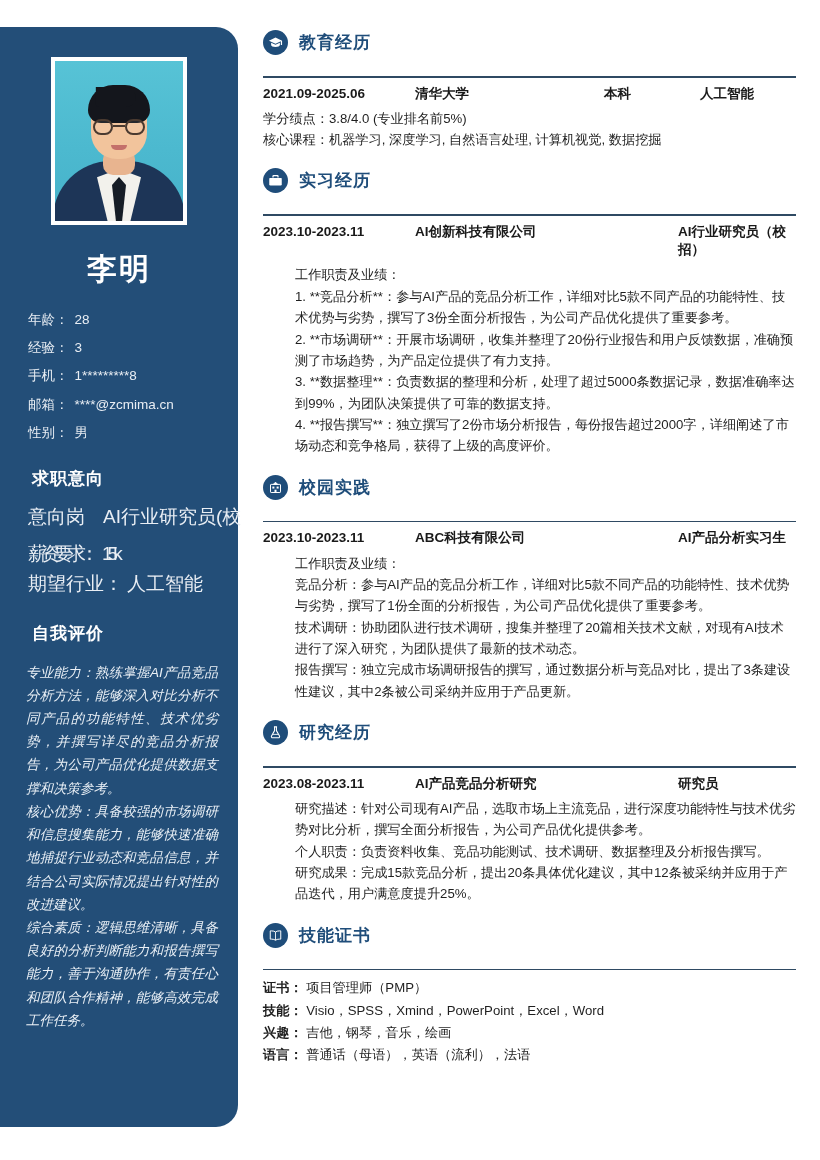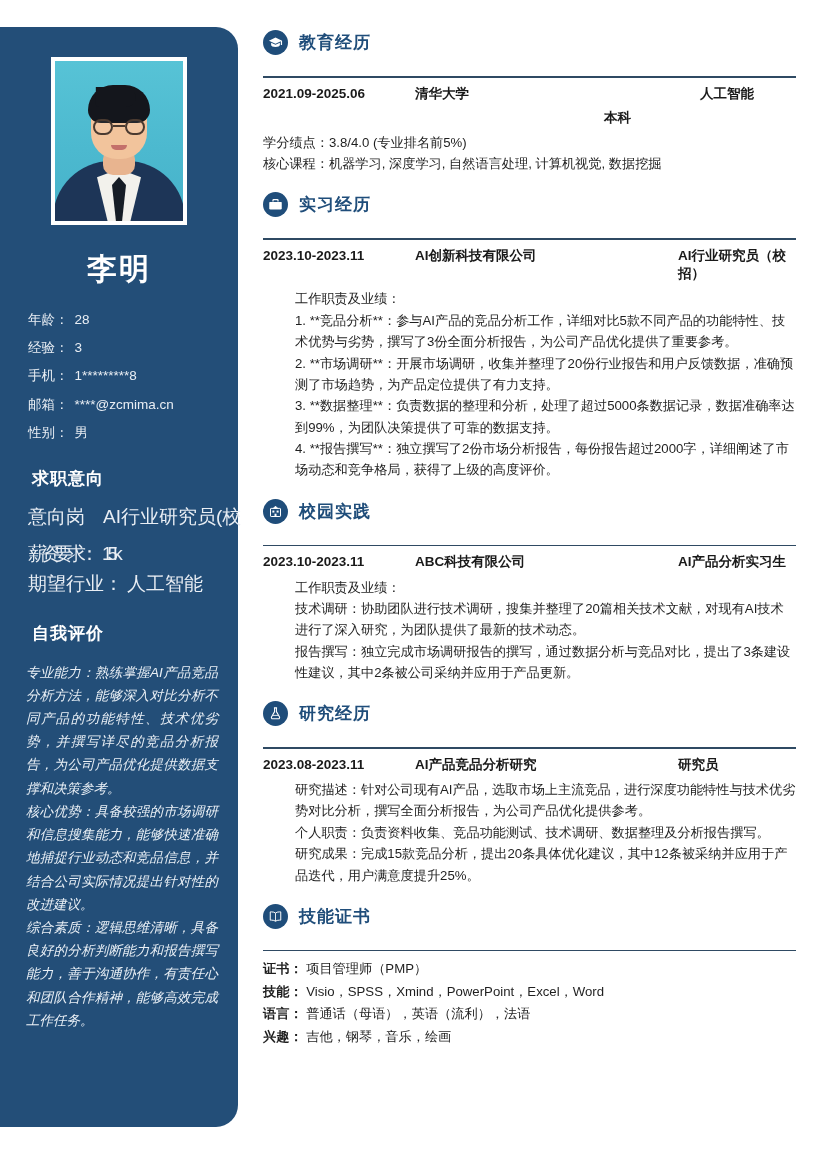--- a/index.html
+++ b/index.html
@@ -258,21 +258,21 @@
   .entry-row {
     display: flex;
     font-size: 13.5px;
     font-weight: bold;
     color: #1a1a1a;
     margin-bottom: 5px;
     line-height: 1.35;
   }
   .entry-row .c-date { width: 152px; flex: 0 0 152px; }
   .entry-row .c-org  { flex: 1 1 auto; }
-  .entry-row .c-deg  { width: 96px;  flex: 0 0 96px; margin-top: 24px; }
+  .entry-row .c-deg  { width: 96px;  flex: 0 0 96px; }
   .entry-row .c-maj  { width: 96px;  flex: 0 0 96px; }
   .entry-row .c-role { width: 118px; flex: 0 0 118px; }
 
   .body-line {
     font-size: 13.2px;
     line-height: 1.62;
     color: #1f1f1f;
     margin: 0;
   }
   .body-block { margin-top: 2px; margin-left: 32px; }
@@ -412,20 +412,21 @@
       <span class="sec-title">校园实践</span>
     </div>
     <div class="sec-rule"></div>
     <div class="entry-row">
       <span class="c-date">2023.10-2023.11</span>
       <span class="c-org">ABC科技有限公司</span>
       <span class="c-role">AI产品分析实习生</span>
     </div>
     <div class="body-block">
       <p class="body-line">工作职责及业绩：</p>
+      <p class="body-line">竞品分析：参与AI产品的竞品分析工作，详细对比5款不同产品的功能特性、技术优势与劣势，撰写了1份全面的分析报告，为公司产品优化提供了重要参考。</p>
       <p class="body-line">技术调研：协助团队进行技术调研，搜集并整理了20篇相关技术文献，对现有AI技术进行了深入研究，为团队提供了最新的技术动态。</p>
       <p class="body-line">报告撰写：独立完成市场调研报告的撰写，通过数据分析与竞品对比，提出了3条建设性建议，其中2条被公司采纳并应用于产品更新。</p>
     </div>
   </div>
 
   <div class="section">
     <div class="sec-head">
       <span class="sec-icon">
         <svg width="15" height="15" viewBox="0 0 24 24" fill="none" stroke="#ffffff" stroke-width="1.7" stroke-linejoin="round">
           <path d="M9.5 3h5M10.5 3v6L5.6 17.6A2 2 0 0 0 7.4 20.5h9.2a2 2 0 0 0 1.8-2.9L13.5 9V3"></path>
@@ -460,22 +461,22 @@
     <div class="sec-rule"></div>
     <p class="kv-line">
       <span class="kv-k">证书：</span>
       <span>项目管理师（PMP）</span>
     </p>
     <p class="kv-line">
       <span class="kv-k">技能：</span>
       <span>Visio，SPSS，Xmind，PowerPoint，Excel，Word</span>
     </p>
     <p class="kv-line">
+      <span class="kv-k">兴趣：</span>
+      <span>吉他，钢琴，音乐，绘画</span>
+    </p>
+    <p class="kv-line">
       <span class="kv-k">语言：</span>
       <span>普通话（母语），英语（流利），法语</span>
     </p>
-    <p class="kv-line">
-      <span class="kv-k">兴趣：</span>
-      <span>吉他，钢琴，音乐，绘画</span>
-    </p>
   </div>
 
 </div>
 
 </body></html>

